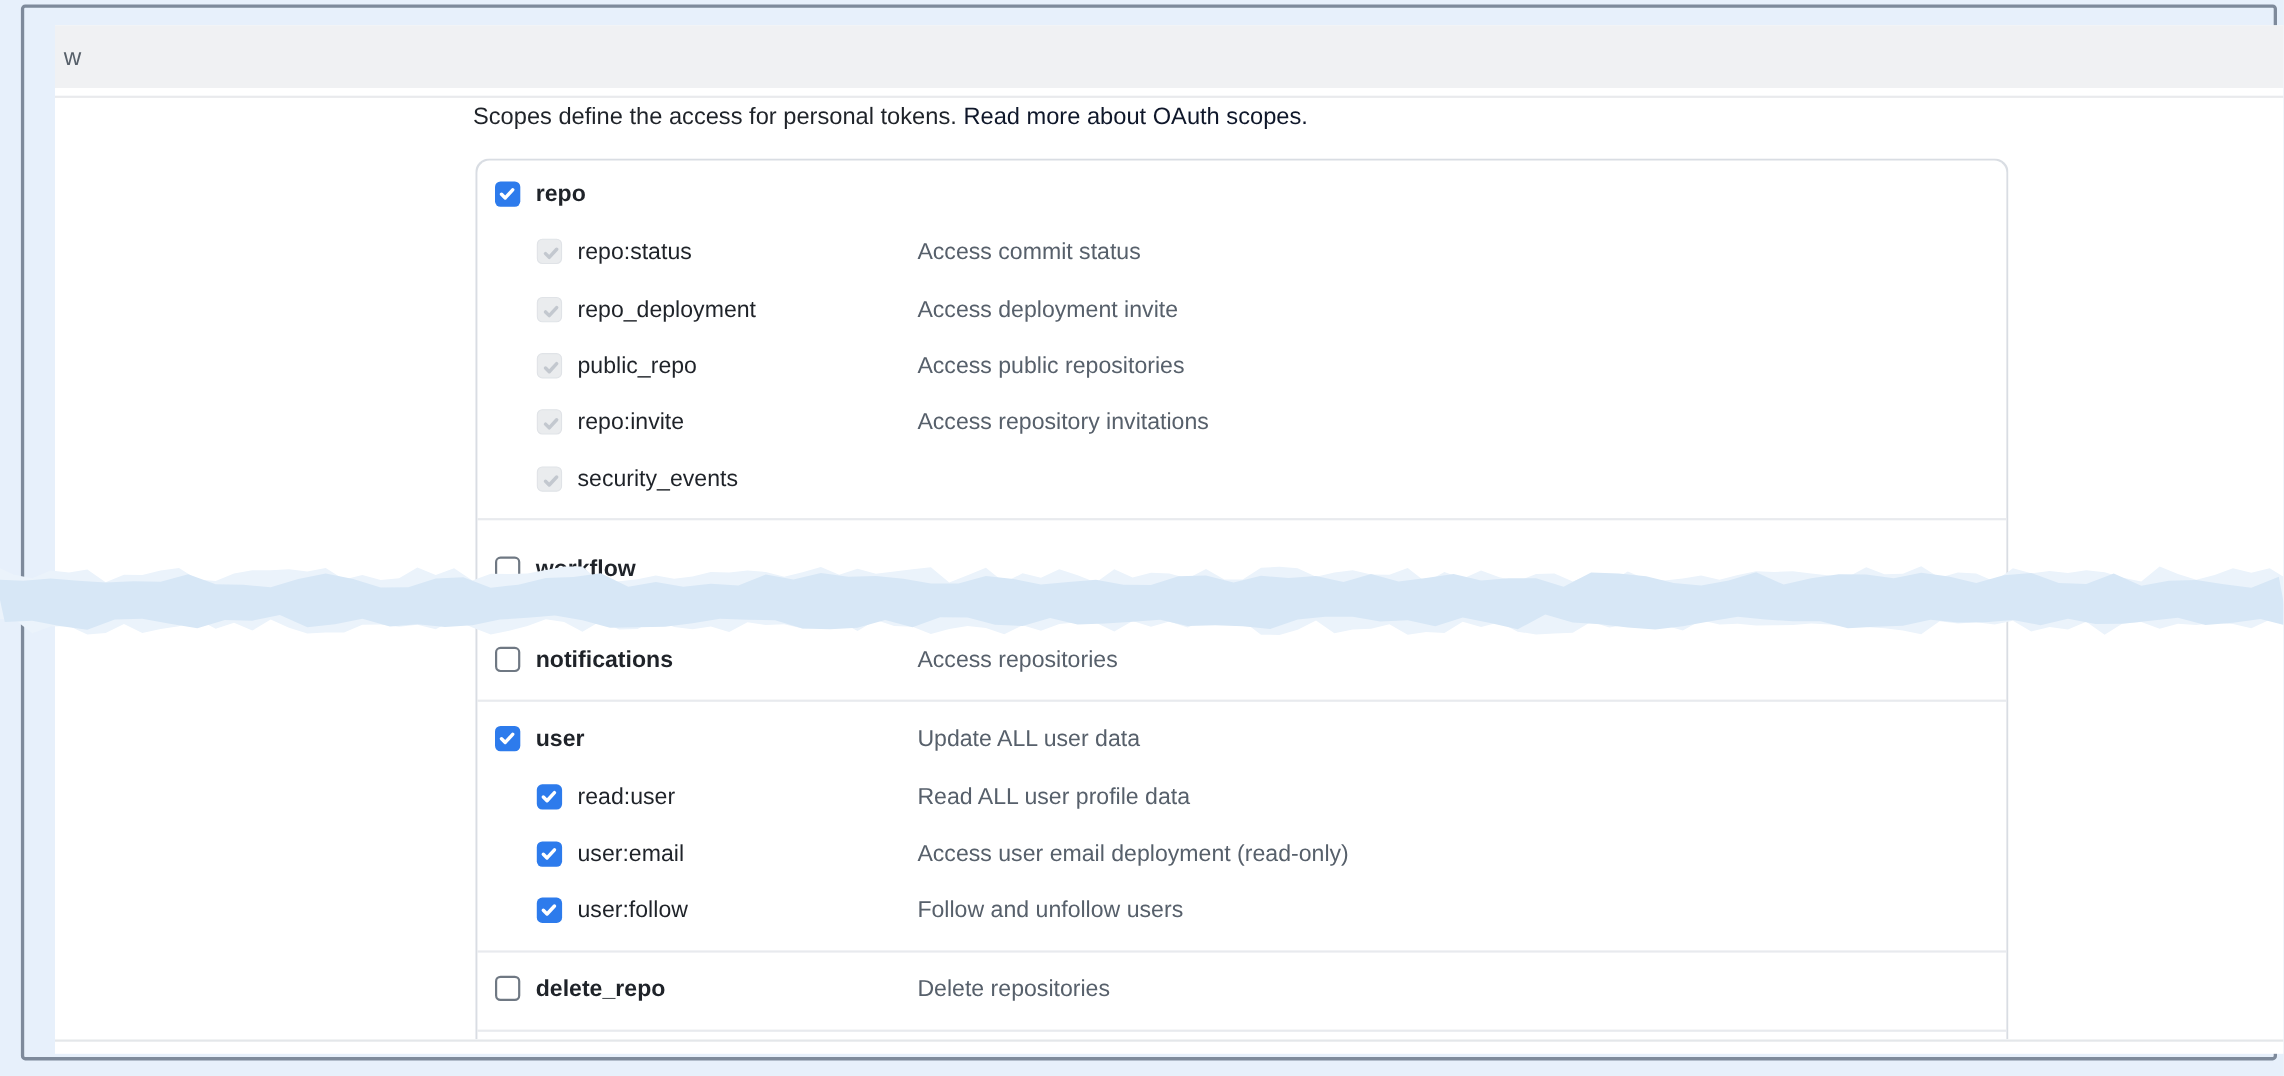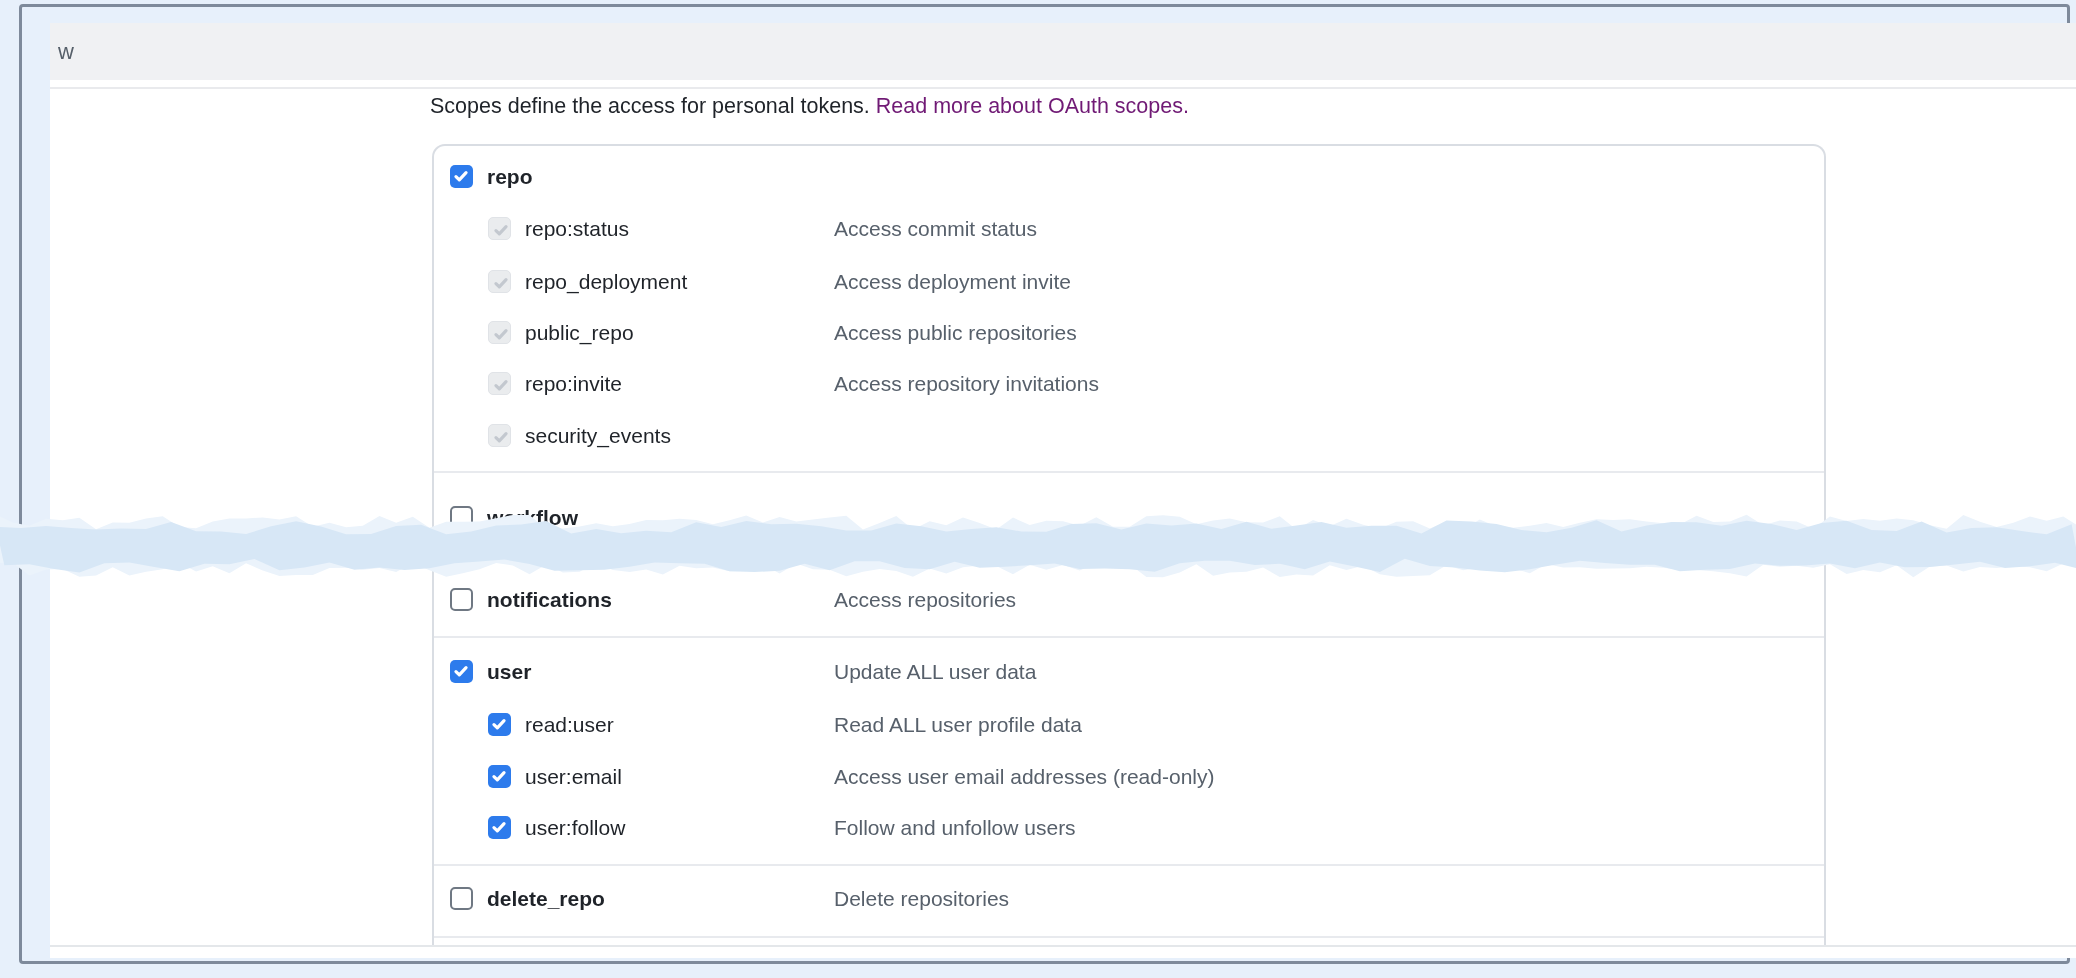--- a/index.html
+++ b/index.html
@@ -29,21 +29,21 @@
   .header-divider{
     position:absolute;left:0;right:0;top:64px;height:2px;background:#e9eaed;
   }
   .panel-footer-divider{
     position:absolute;left:0;right:0;top:922px;height:2px;background:#e4e7ea;
   }
   .note{
     position:absolute;left:380px;top:68px;height:30px;line-height:30px;
     font-size:21.5px;color:#1f2329;white-space:nowrap;
   }
-  .note a{color:#701a75;text-decoration:none;}
+  .note a{color:#0f172a;text-decoration:none;}
   .scopes-box{
     position:absolute;left:382px;top:121px;width:1394px;height:801px;
     background:#fff;border:2px solid #d9dde3;border-bottom:none;
     border-radius:13px 13px 0 0;
   }
   .group-divider{
     position:absolute;left:0;right:0;height:2px;background:#e8eaee;
   }
   .scope-row{position:absolute;left:0;right:0;height:30px;}
   .cb{
@@ -171,21 +171,21 @@
               <span class="scope-name">read:user</span>
               <span class="scope-desc">Read ALL user profile data</span>
             </div>
             <div class="scope-row lvl1" style="top: 616px;">
               <span class="cb checked">
                 <svg viewBox="0 0 16 16">
                   <path d="M3.5 8.5l3 3L12.5 5"></path>
                 </svg>
               </span>
               <span class="scope-name">user:email</span>
-              <span class="scope-desc">Access user email addresses (read-only)</span>
+              <span class="scope-desc">Access user email deployment (read-only)</span>
             </div>
             <div class="scope-row lvl1" style="top: 667px;">
               <span class="cb checked">
                 <svg viewBox="0 0 16 16">
                   <path d="M3.5 8.5l3 3L12.5 5"></path>
                 </svg>
               </span>
               <span class="scope-name">user:follow</span>
               <span class="scope-desc">Follow and unfollow users</span>
             </div>

